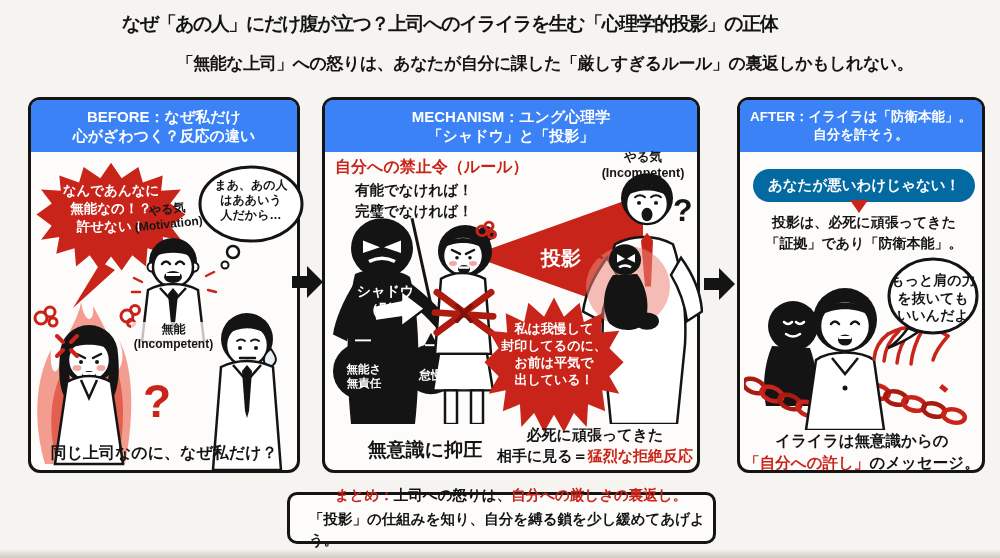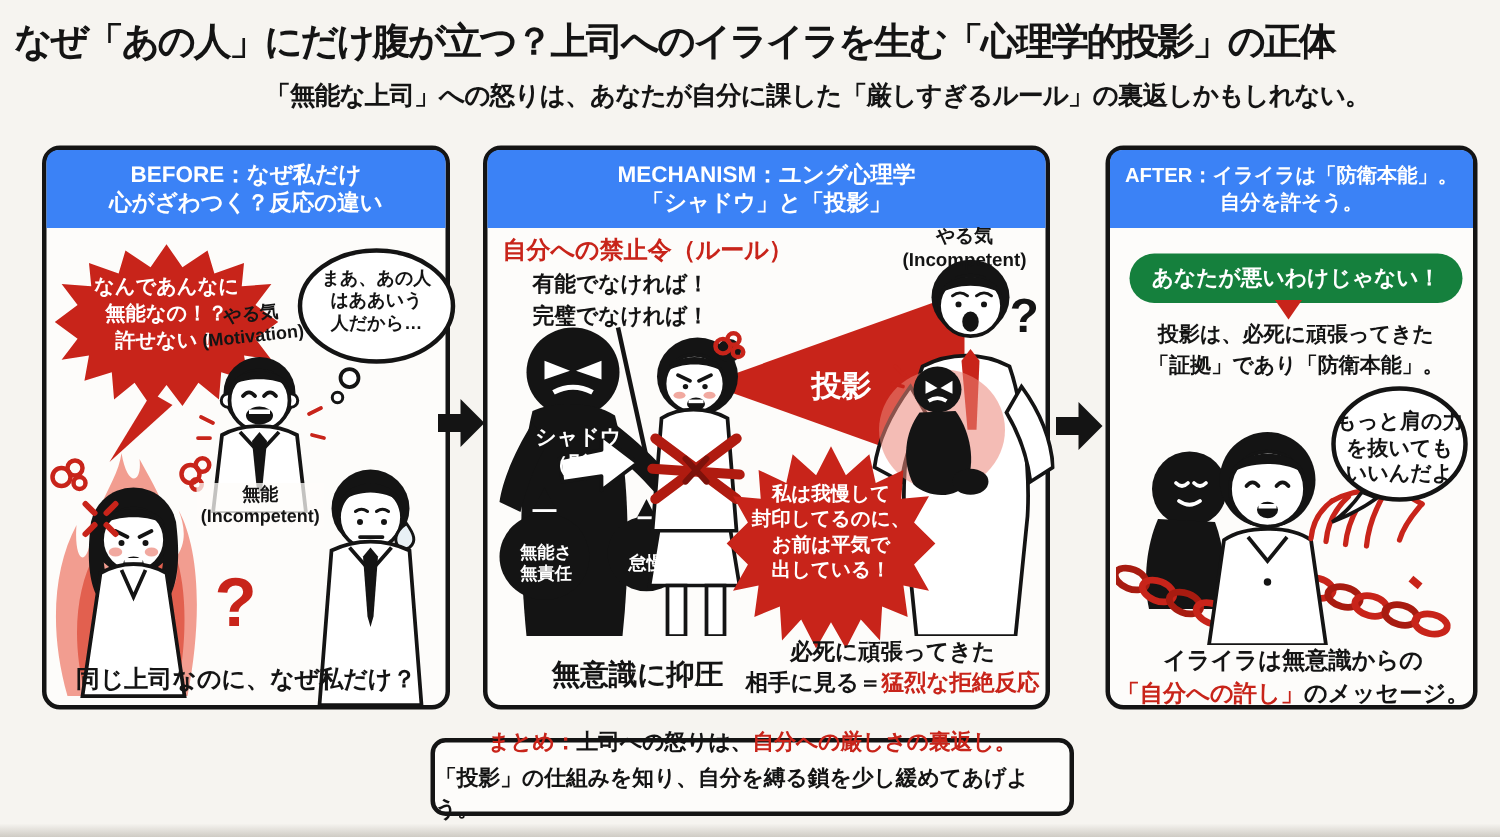--- a/index.html
+++ b/index.html
@@ -1,35 +1,35 @@
 <!DOCTYPE html>
 <html><head>
 <meta charset="utf-8">
 <style>
   html,body{margin:0;padding:0;background:#e9e6e1;}
   .stage{position:relative;width:1000px;height:558px;background:#f6f4f0;overflow:hidden;
          font-family:"Liberation Sans","DejaVu Sans",sans-serif;color:#141414;}
   .abs{position:absolute;}
   .ctr{text-align:center;}
   .pre{white-space:pre-line;}
-  .title{top:12px;left:0;width:899px;font-size:25px;font-weight:900;letter-spacing:-1.5px;line-height:1.3;}
+  .title{top:12px;left:0;width:899px;font-size:19px;font-weight:900;letter-spacing:-1.5px;line-height:1.3;}
   .subtitle{top:52px;left:0;width:1000px;font-size:17px;font-weight:800;letter-spacing:-0.5px;padding-left:45px;}
   .panel{position:absolute;top:97px;background:#fdfcfa;border:3px solid #141414;border-radius:12px;box-sizing:border-box;}
   .panel-head{height:52px;background:#3b82f6;color:#fff;border-radius:8px 8px 0 0;
               display:flex;align-items:center;justify-content:center;font-weight:800;
               font-size:15px;line-height:1.3;text-align:center;white-space:pre-line;}
   .red{color:#c8241a;}
   .white-t{color:#fff;}
   .burst-text{position:absolute;width:100%;color:#fff;font-weight:900;text-align:center;line-height:1.32;}
   .lbl{font-weight:800;line-height:1.25;text-align:center;}
   .cap{font-weight:900;text-align:center;}
-  .banner{background:#15803d;border-radius:17px;color:#fff;font-weight:900;display:flex;align-items:center;justify-content:center;}
+  .banner{background:#0369a1;border-radius:17px;color:#fff;font-weight:900;display:flex;align-items:center;justify-content:center;}
   .banner-tail{width:0;height:0;border-left:9px solid transparent;border-right:9px solid transparent;border-top:13px solid #c8241a;}
   .summary{position:absolute;background:#fdfcfa;border:3px solid #141414;border-radius:10px;box-sizing:border-box;
-           display:flex;flex-direction:column;align-items:center;justify-content:center;gap:2px;}
+           display:flex;flex-direction:column;align-items:center;justify-content:center;gap:2px;padding-left:19px;}
   .summary div{font-size:14.5px;font-weight:900;line-height:1.45;}
   .edge{position:absolute;bottom:0;left:0;width:100%;height:9px;background:linear-gradient(#f6f4f0,#cfcbc4);}
   svg{display:block;}
 </style>
 </head>
 <body>
 
 <div class="stage">
 
   <svg width="0" height="0" style="position:absolute" aria-hidden="true">

